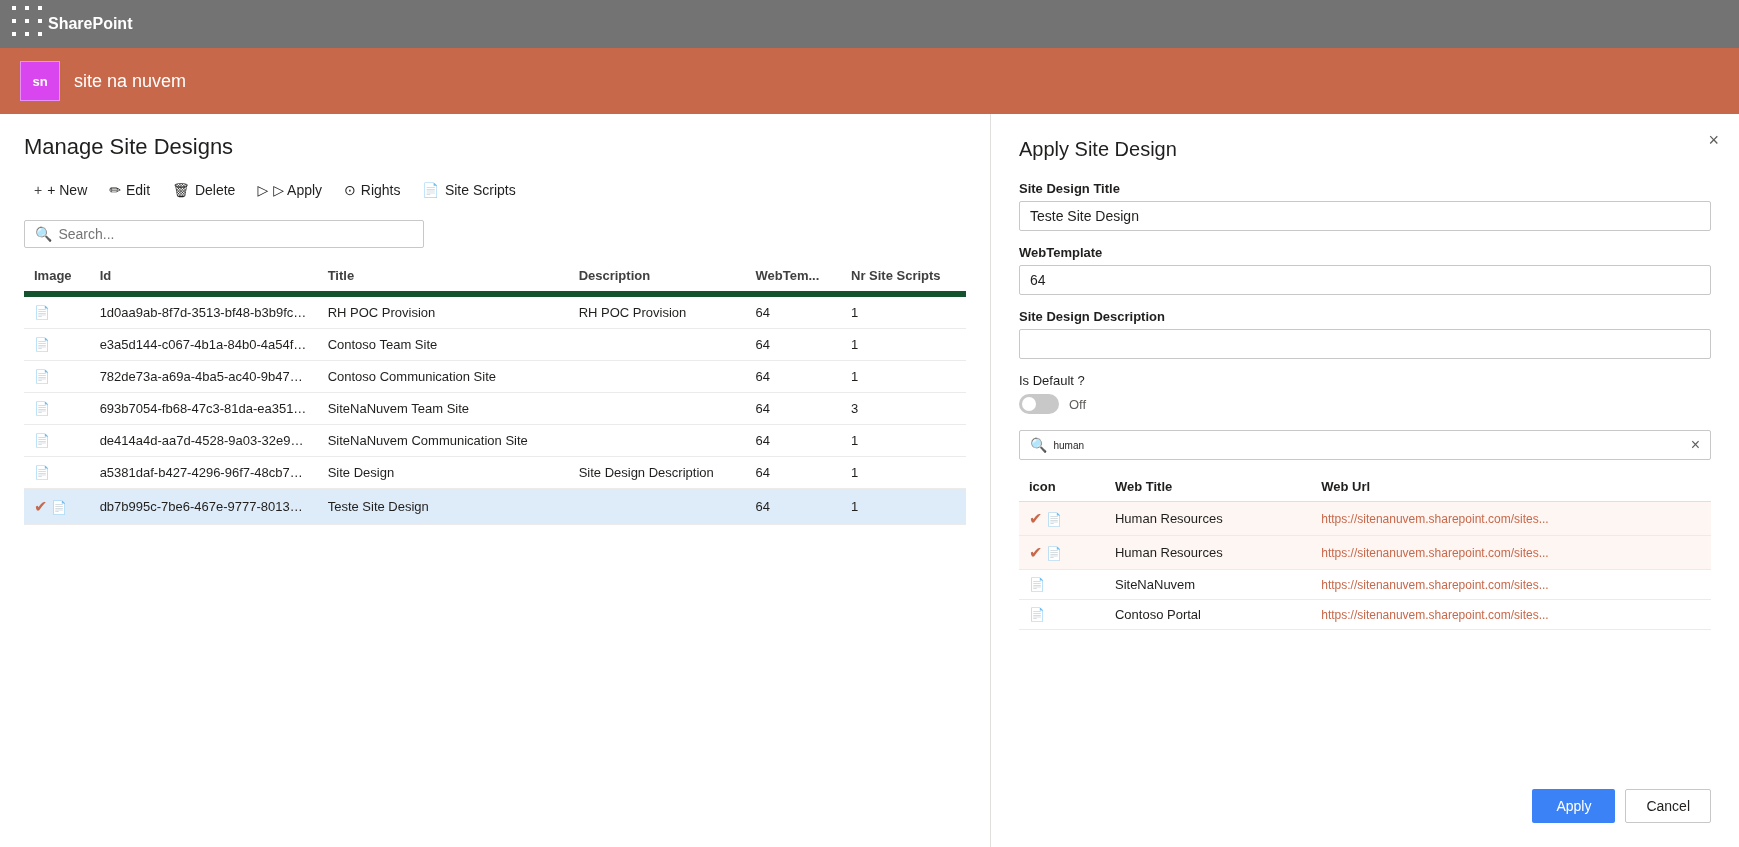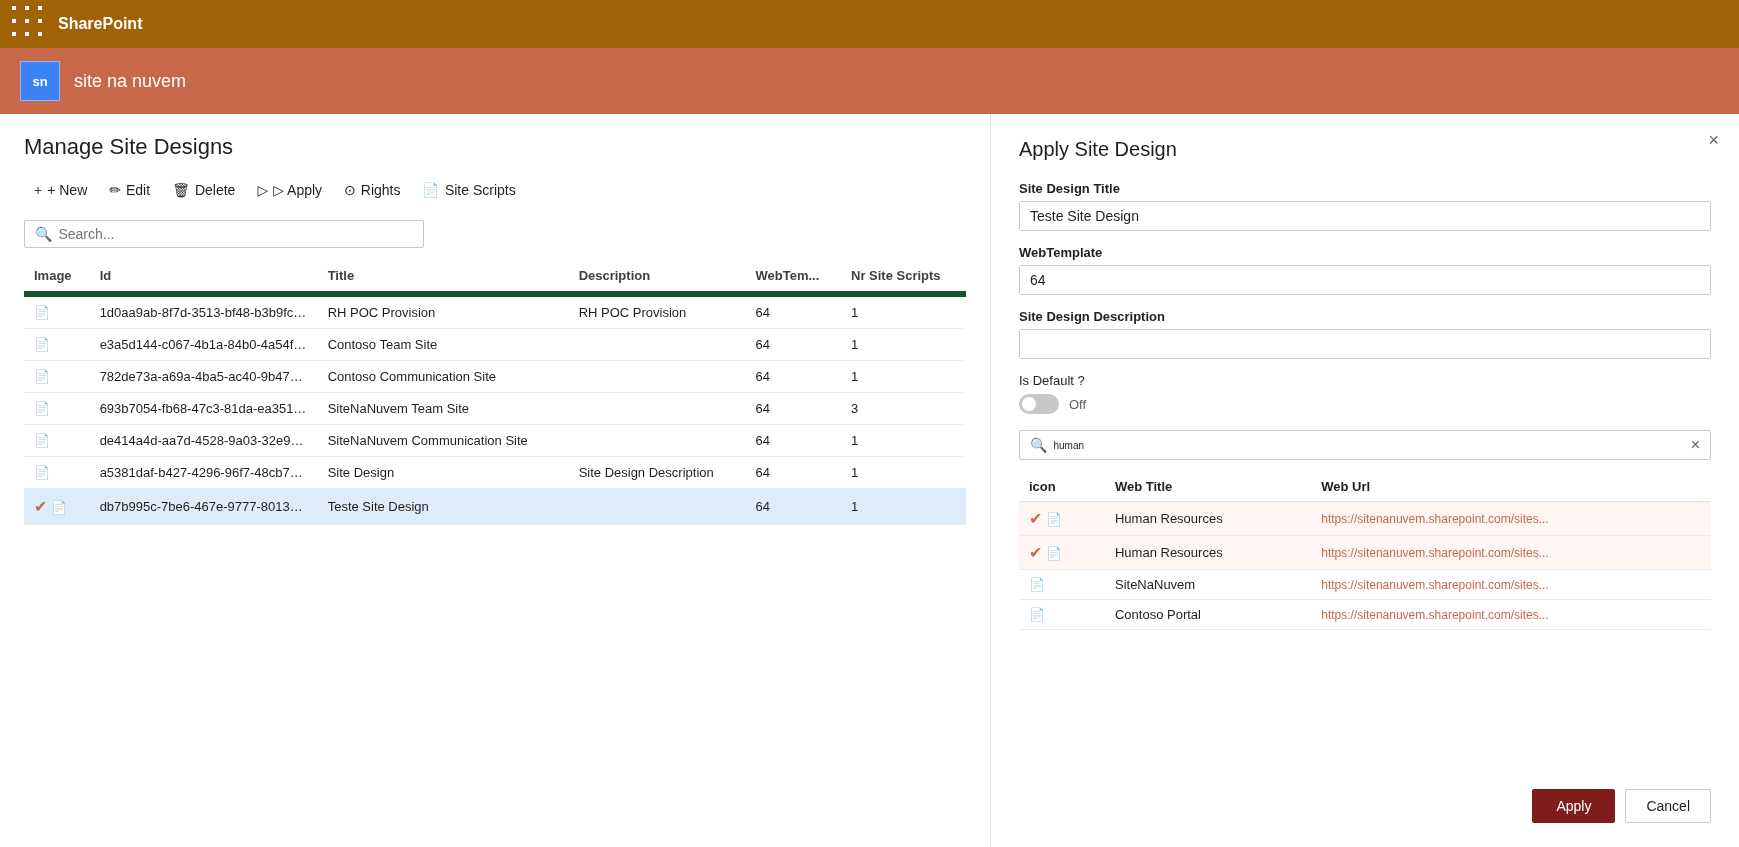--- a/index.html
+++ b/index.html
@@ -1,25 +1,24 @@
 <!DOCTYPE html>
 <html><head>
   <meta charset="utf-8">
   <style>
     * { box-sizing: border-box; margin: 0; padding: 0; }
     body { font-family: 'Segoe UI', sans-serif; font-size: 14px; background: #f3f2f1; display: flex; flex-direction: column; height: 847px; overflow: hidden; }
 
     
     .top-nav {
-      background: #a16207;
+      background: #737373;
       height: 48px;
       display: flex;
       align-items: center;
       padding: 0 12px;
-      gap: 10px;
       flex-shrink: 0;
     }
     .top-nav-grid {
       display: grid;
       grid-template-columns: repeat(3,10px);
       grid-template-rows: repeat(3,10px);
       gap: 3px;
       cursor: pointer;
     }
     .top-nav-grid span {
@@ -38,21 +37,21 @@
     .site-header {
       background: #c8684a;
       height: 66px;
       display: flex;
       align-items: center;
       padding: 0 20px;
       gap: 14px;
       flex-shrink: 0;
     }
     .site-avatar {
-      background: #3b82f6;
+      background: #d946ef;
       color: white;
       width: 40px;
       height: 40px;
       display: flex;
       align-items: center;
       justify-content: center;
       font-size: 13px;
       font-weight: 600;
       border: 1px solid rgba(255,255,255,0.4);
     }
@@ -274,21 +273,21 @@
 
     
     .panel-footer {
       margin-top: auto;
       display: flex;
       gap: 10px;
       padding-top: 20px;
       justify-content: flex-end;
     }
     .btn-apply {
-      background: #7f1d1d;
+      background: #3b82f6;
       color: white;
       border: none;
       padding: 8px 24px;
       font-size: 14px;
       cursor: pointer;
       border-radius: 2px;
     }
     .btn-cancel {
       background: none;
       border: 1px solid #c8c8c8;

